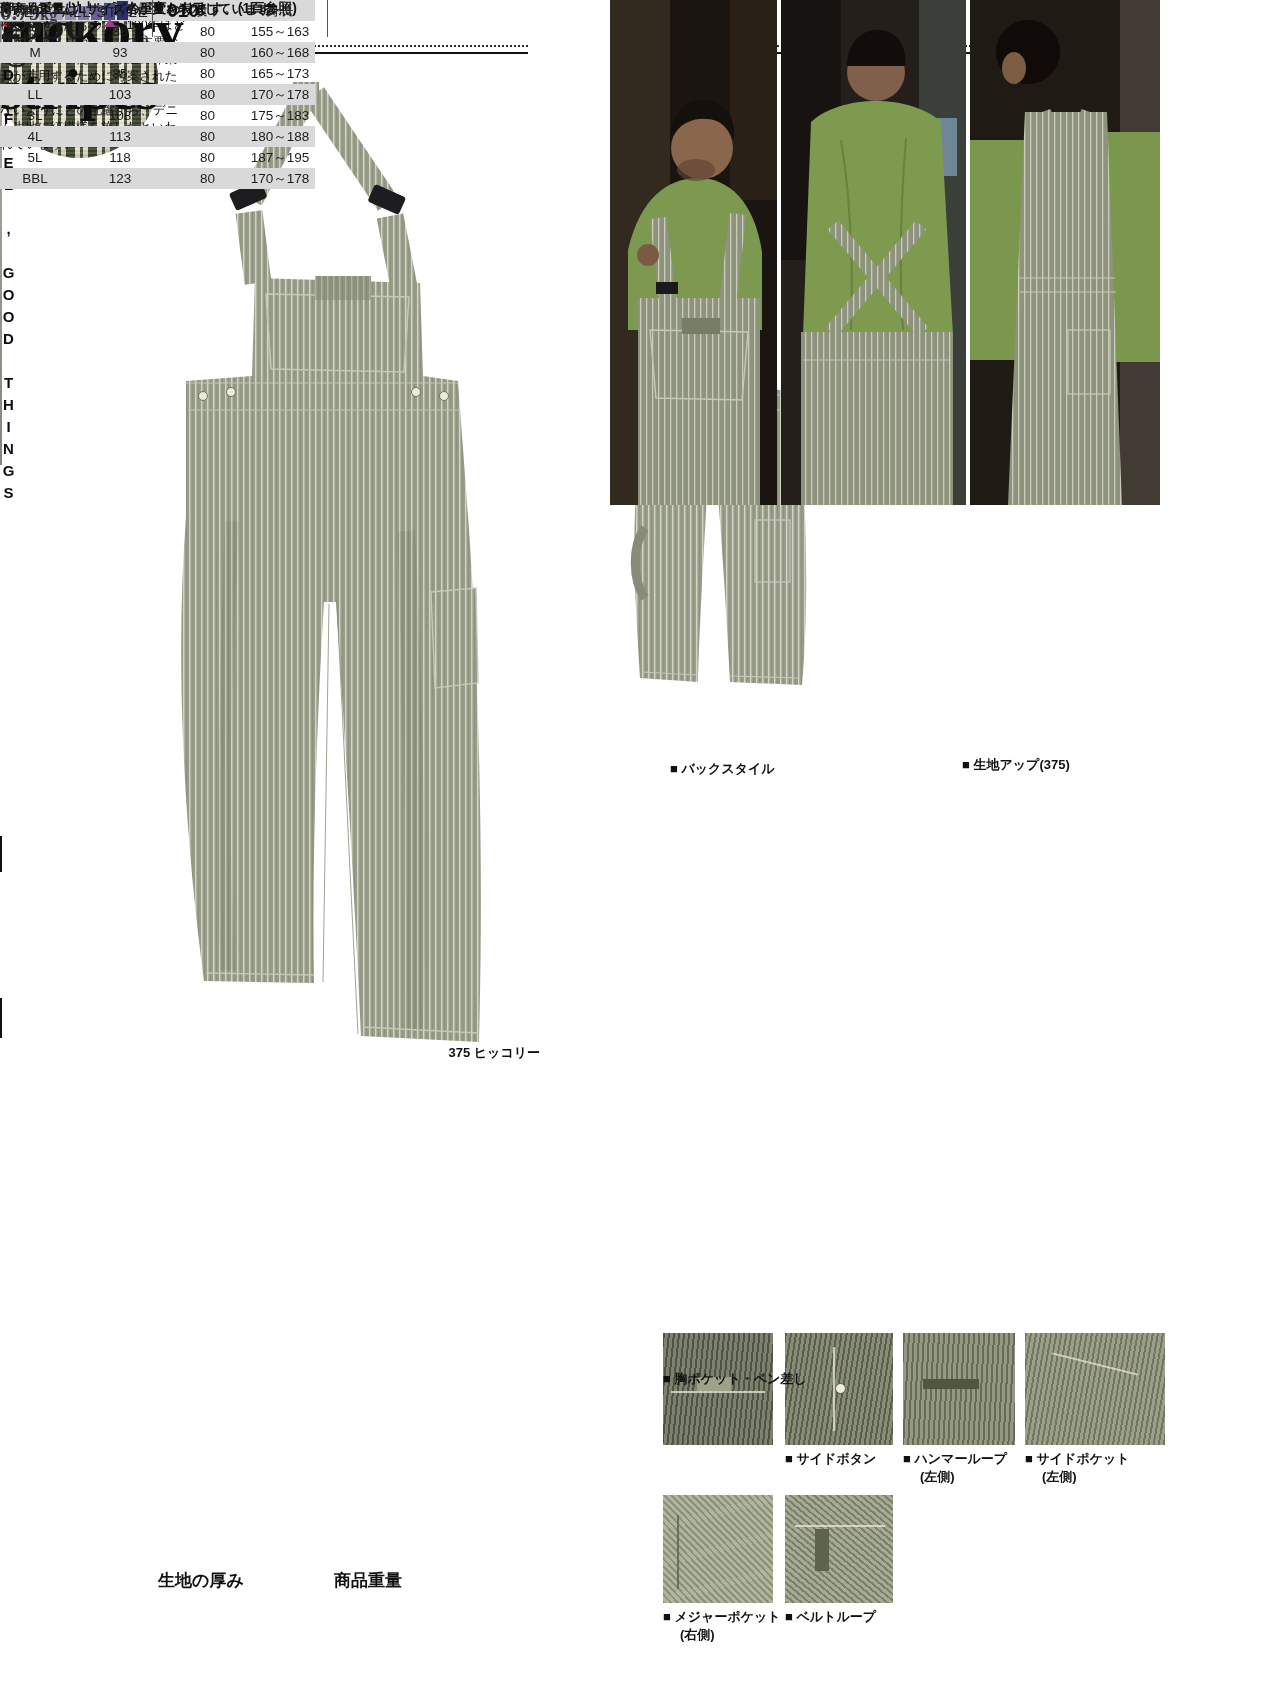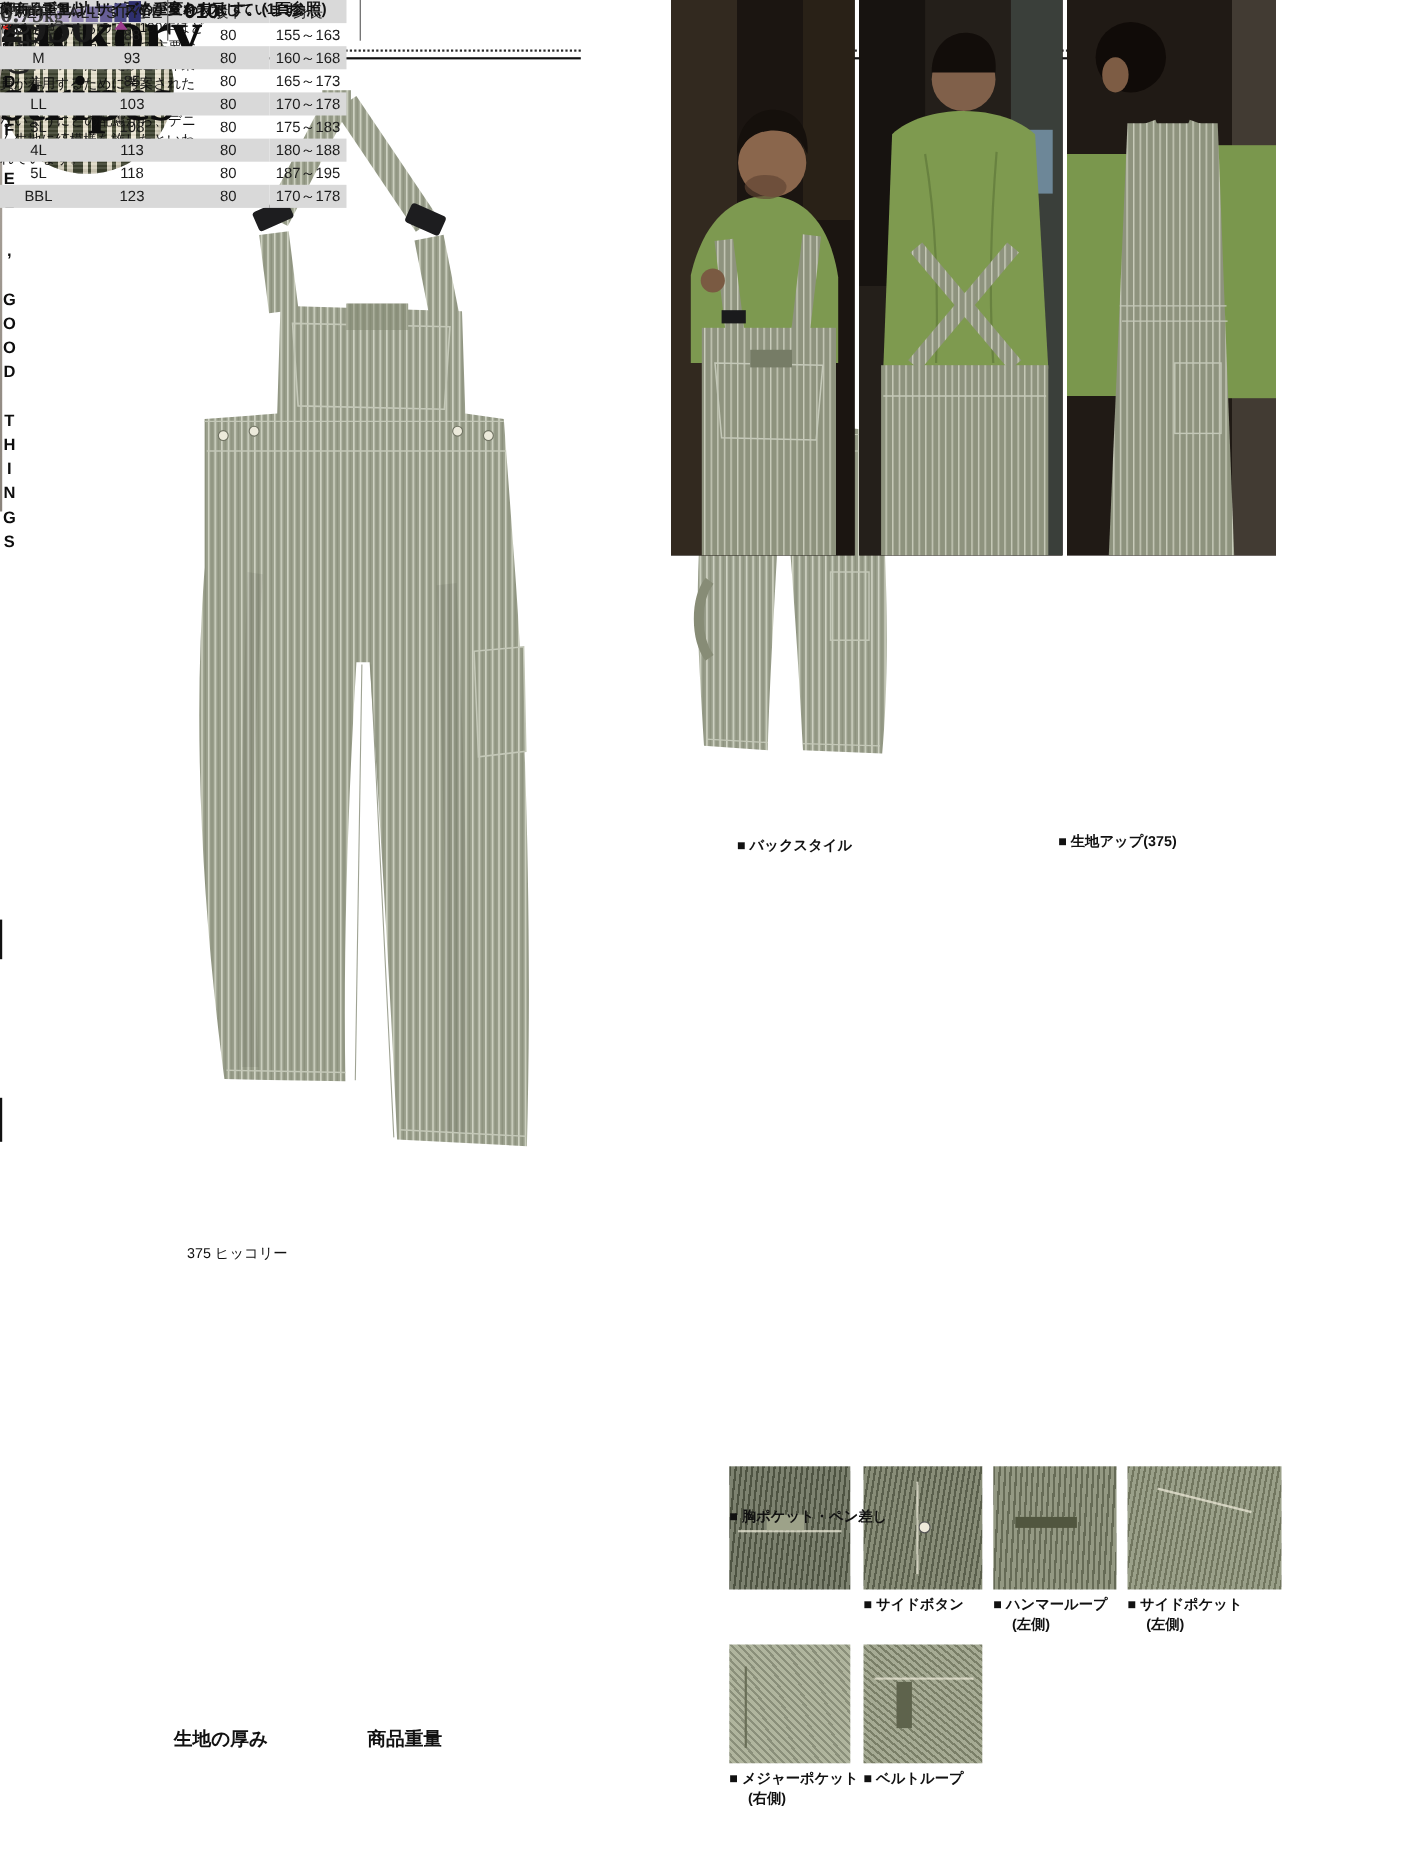--- a/index.html
+++ b/index.html
@@ -133,21 +133,21 @@
       <circle cx="66" cy="312" r="4.5" fill="#eceadb" stroke="#6f7262"></circle>
       <circle cx="251" cy="312" r="4.5" fill="#eceadb" stroke="#6f7262"></circle>
       <circle cx="279" cy="316" r="4.5" fill="#eceadb" stroke="#6f7262"></circle>
       <path d="M266,512 L311,508 L313,603 L270,608 Z" fill="url(#hkF)" stroke="#c4c8b8" stroke-width="1.4"></path>
       <path d="M164,524 L158,902 M172,524 L193,954" stroke="#878c78" stroke-width="1" fill="none" opacity="0.8"></path>
       <path d="M41,893 L149,895 M198,947 L313,953" stroke="#c4c8b8" stroke-width="1.3" fill="none"></path>
       <path d="M60,440 C55,600 50,750 55,890 L70,890 C62,740 66,590 74,442 Z" fill="#000" opacity="0.06"></path>
       <path d="M250,450 C258,620 262,800 258,950 L240,948 C242,790 238,620 232,452 Z" fill="#000" opacity="0.06"></path>
     </g>
   </svg>
-  <div class="cap" style="left:170px;top:1131px;width:370px;text-align:left;font-weight:normal;">375 ヒッコリー</div>
+  <div class="cap" style="left:170px;top:1044px;width:370px;text-align:right;font-weight:bold;">375 ヒッコリー</div>
 
   <svg class="abs" style="left:612px;top:140px;" width="210" height="580" viewBox="0 0 210 580">
     <defs>
       <pattern id="hkB" width="6" height="9" patternUnits="userSpaceOnUse">
         <rect width="6" height="9" fill="#999e8b"></rect>
         <rect width="1.4" height="9" fill="#d2d5c6"></rect>
         <rect x="3.2" width="0.9" height="9" fill="#8a8f7b"></rect>
       </pattern>
     </defs>
     <g>

